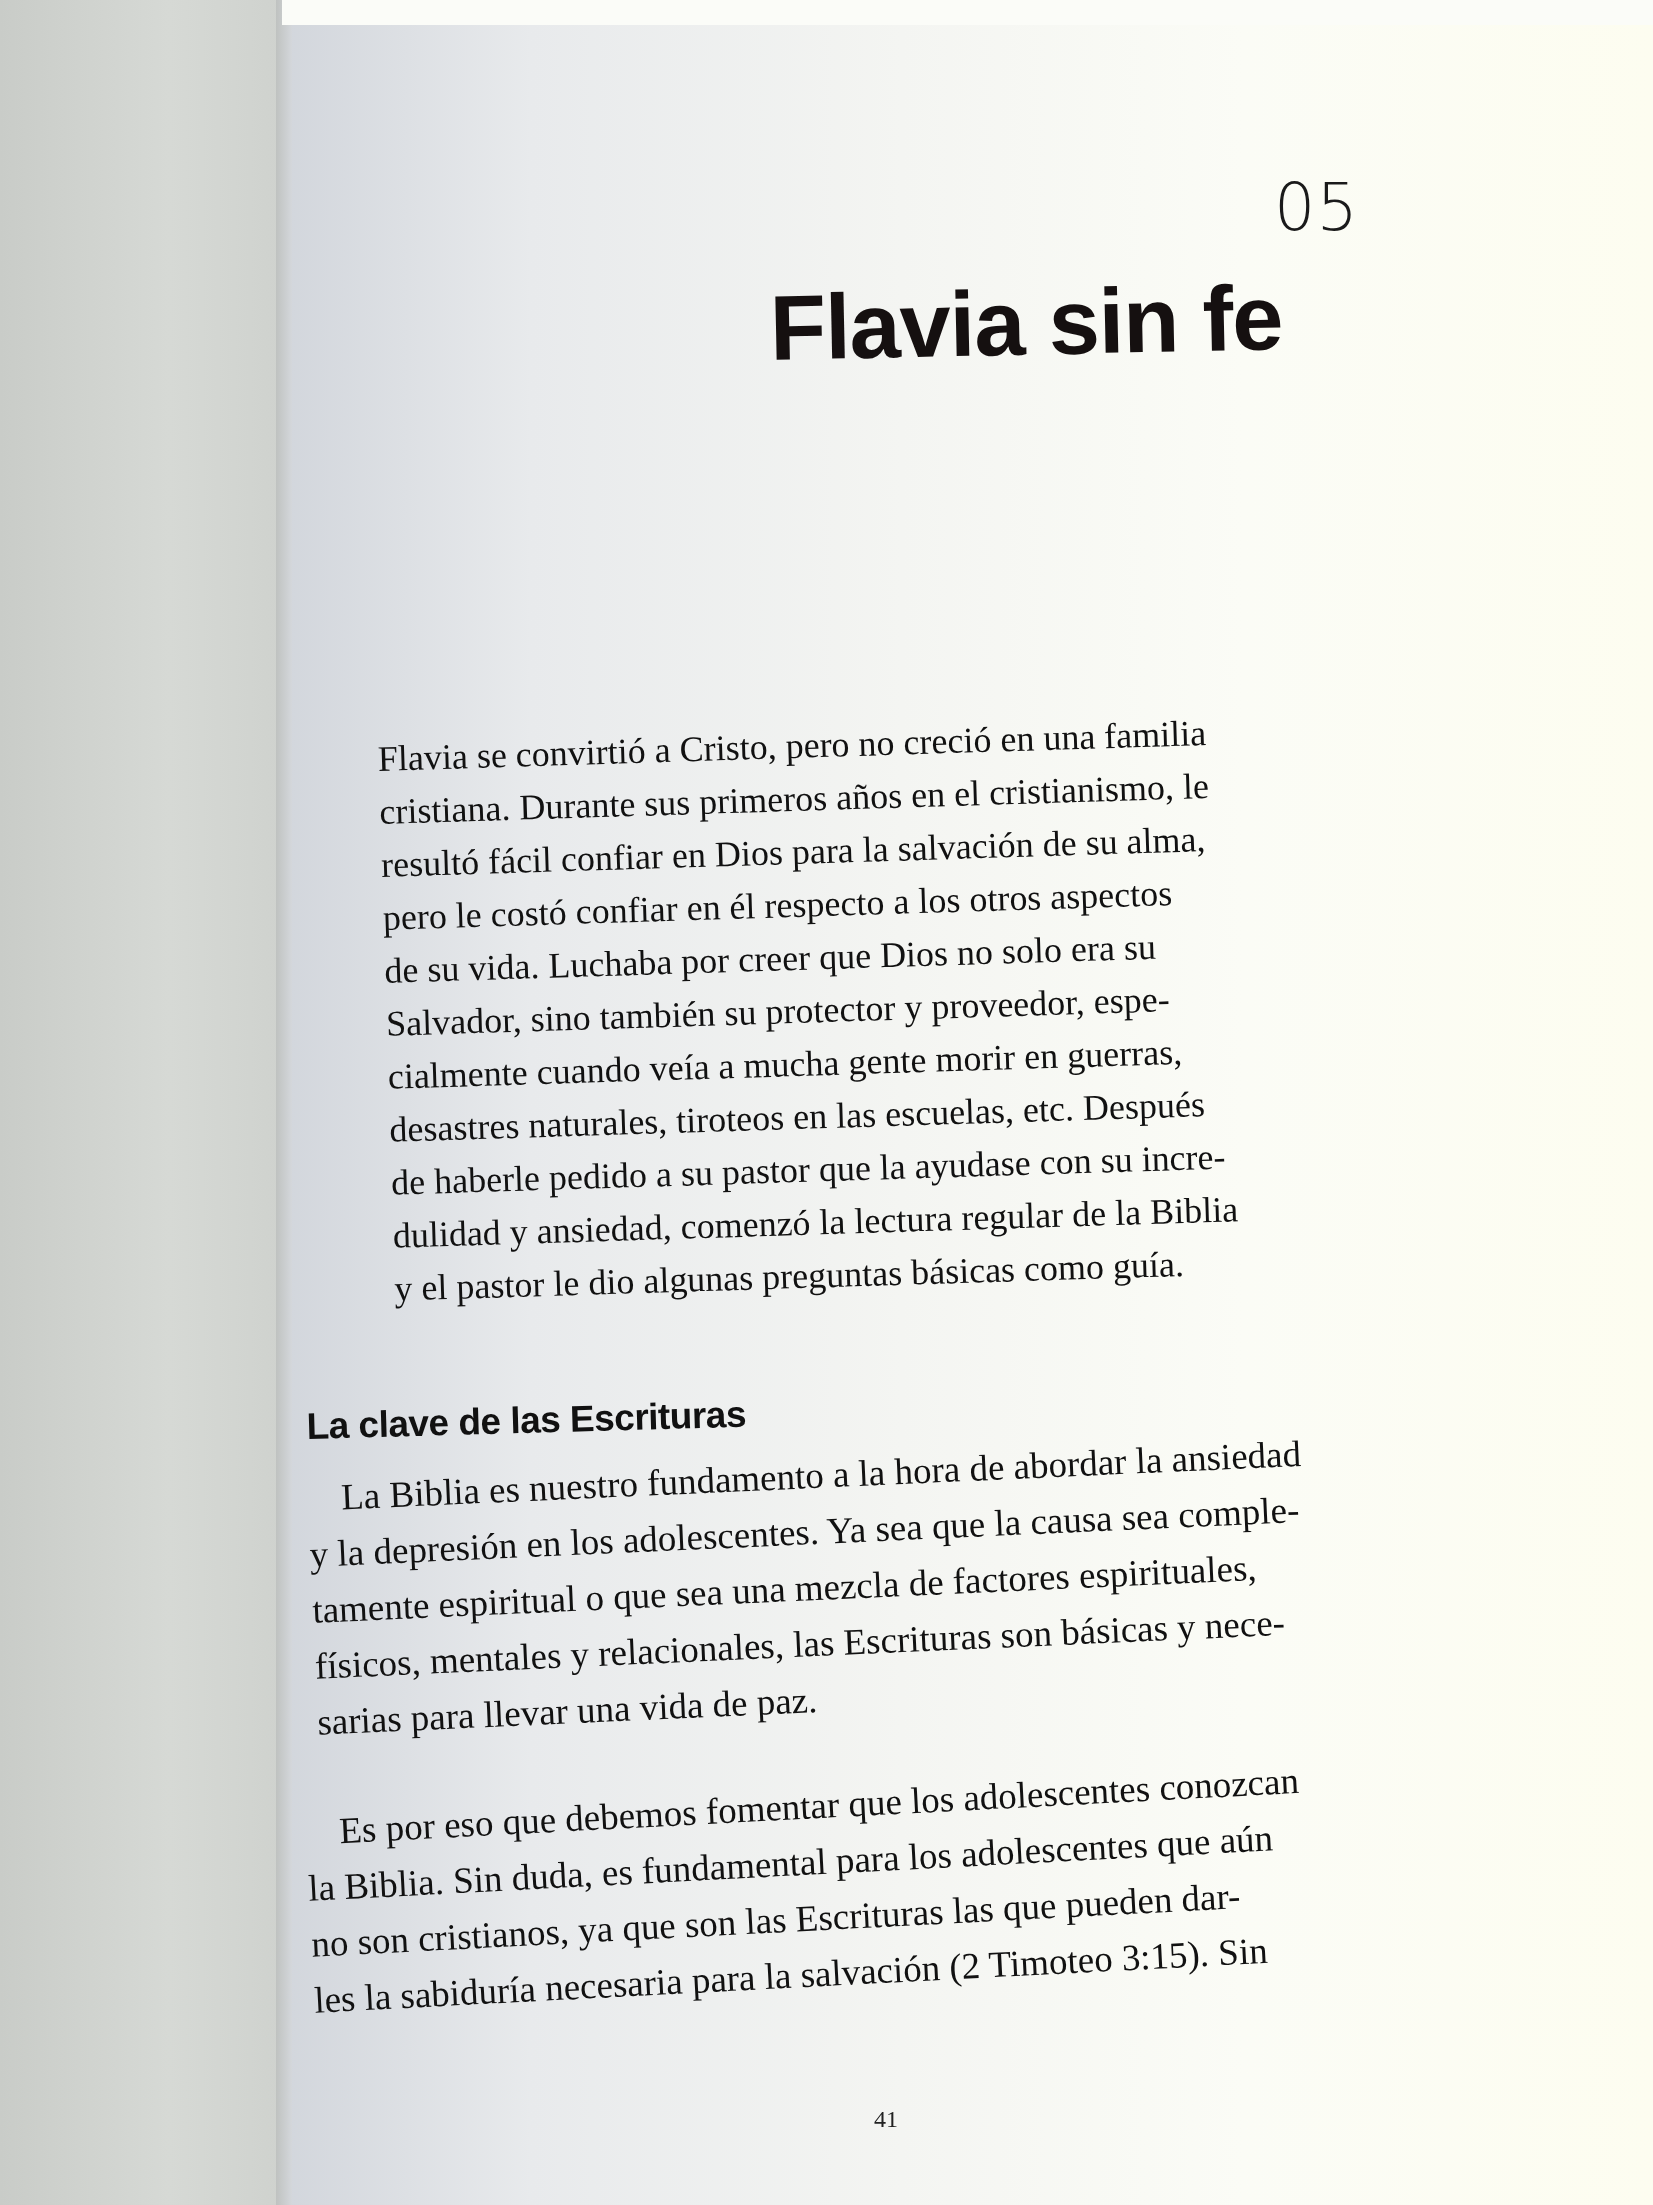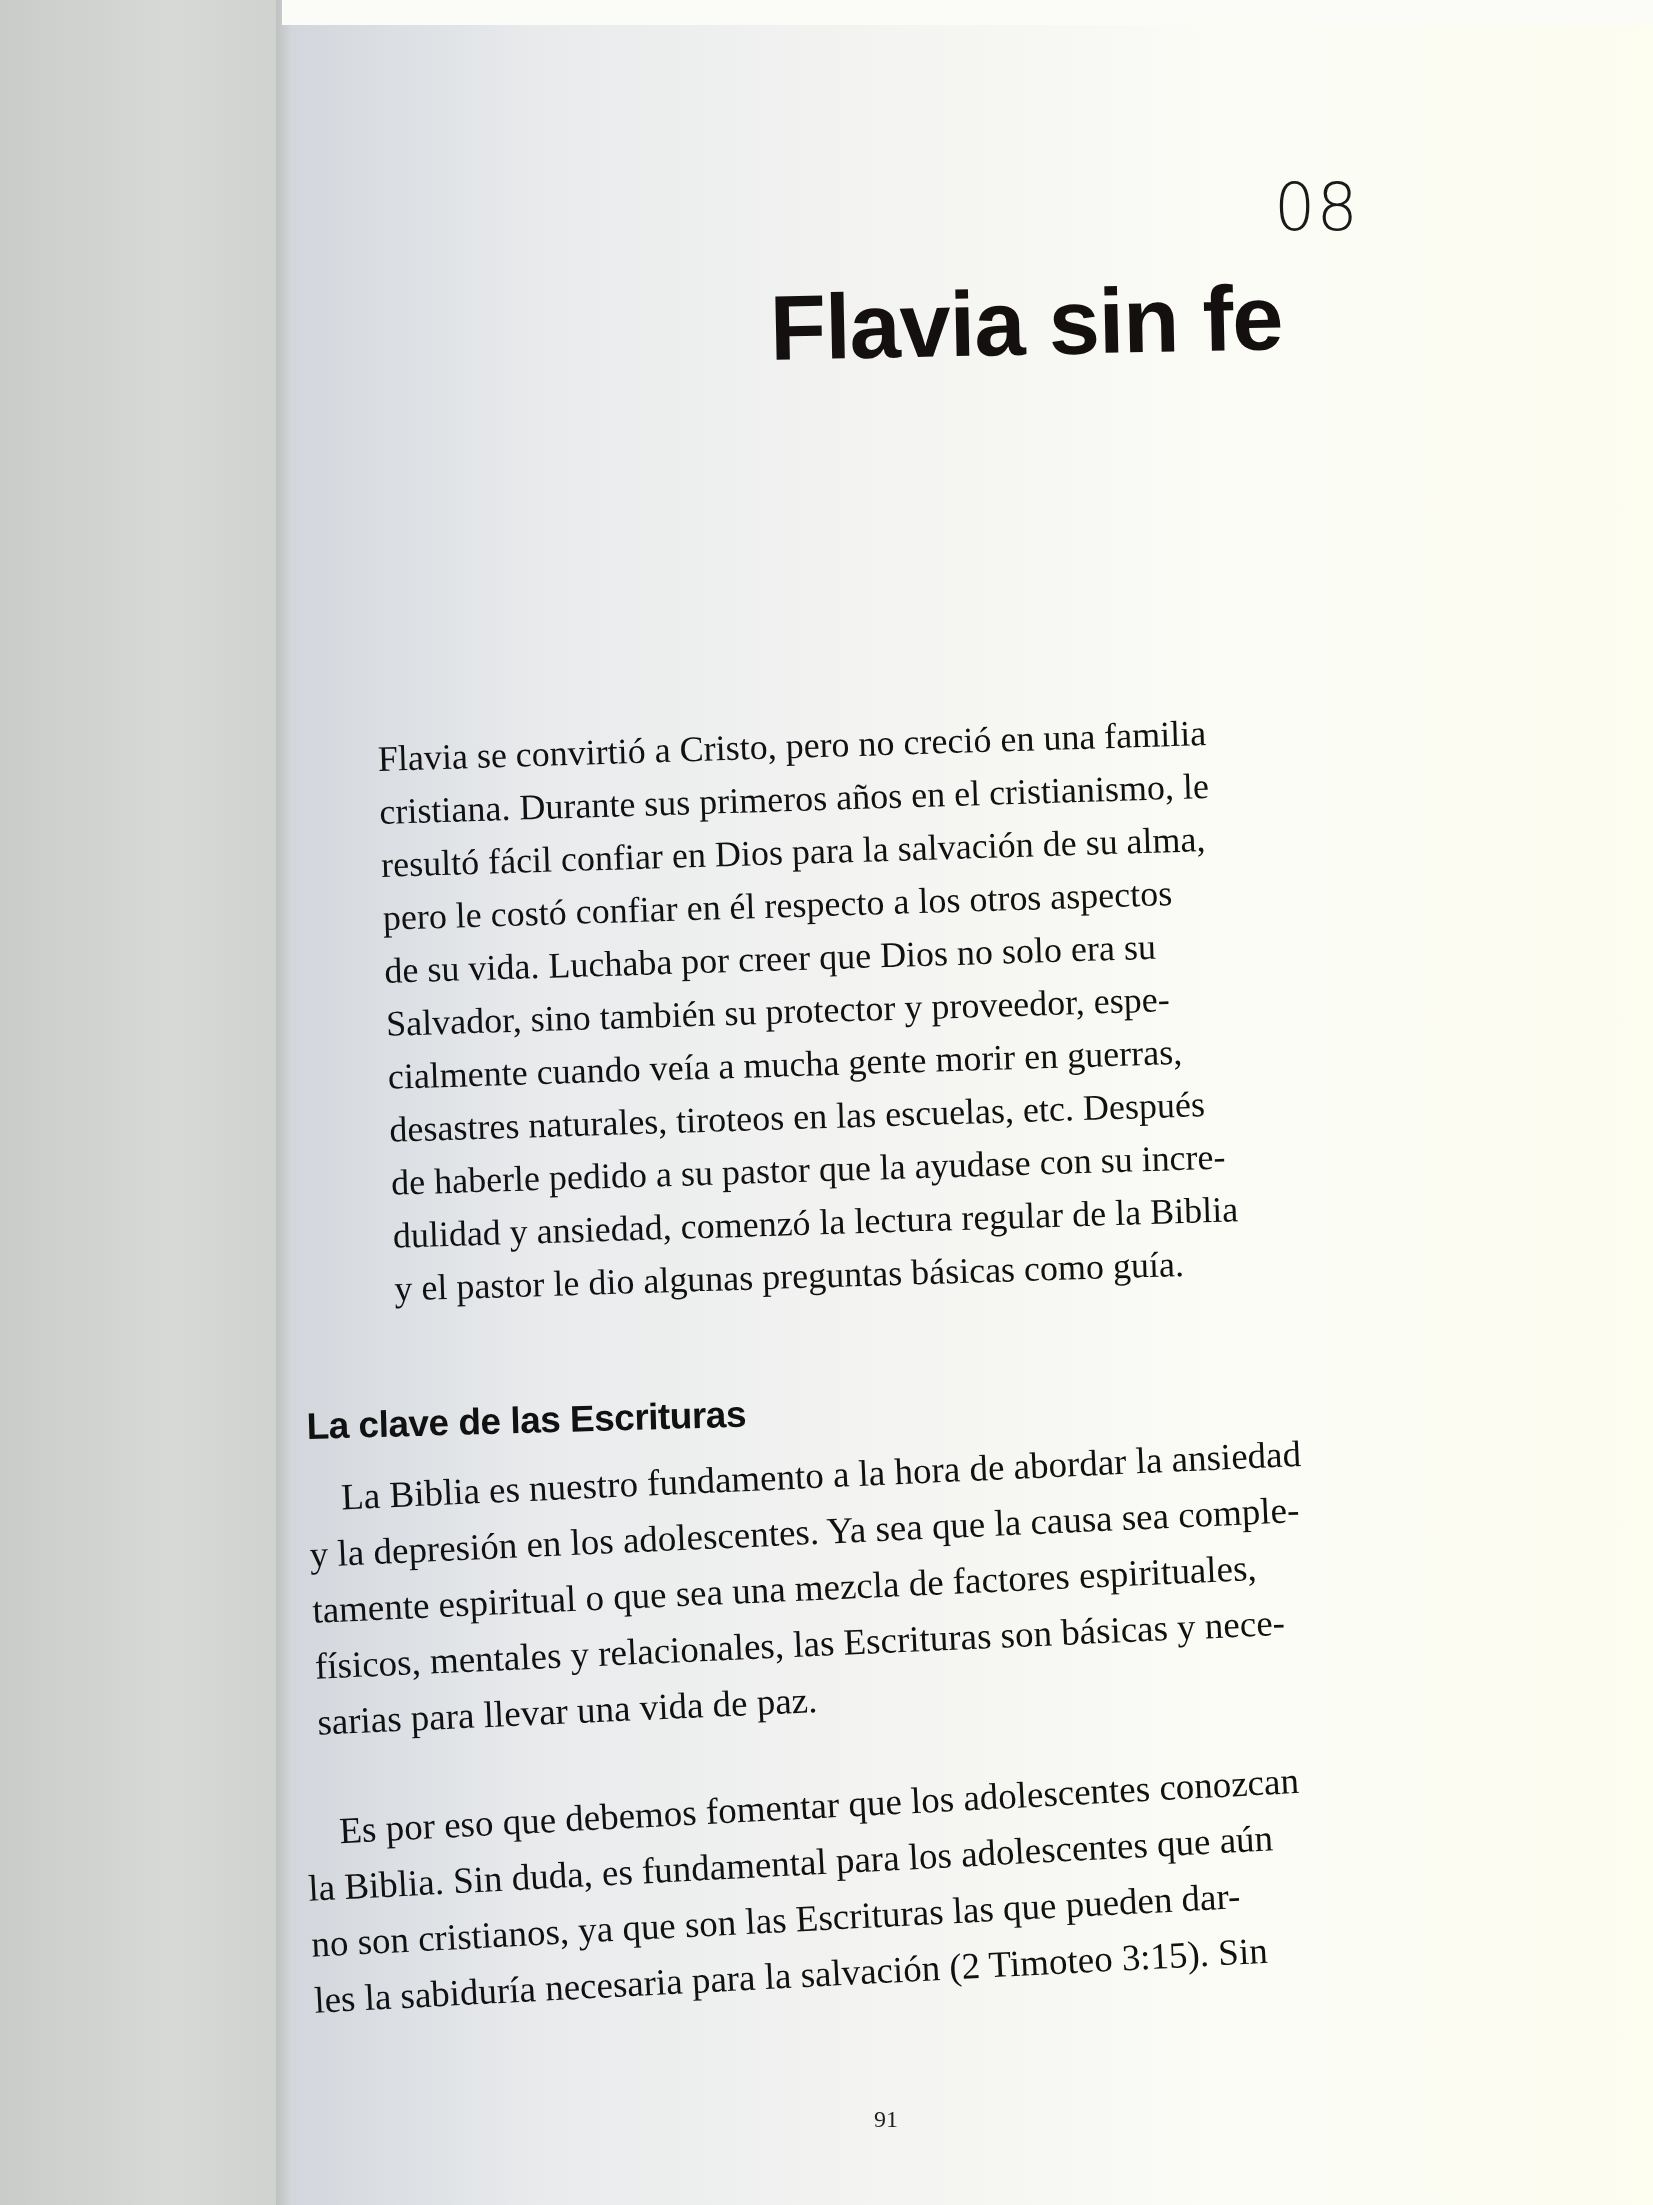--- a/index.html
+++ b/index.html
@@ -60,21 +60,21 @@
   }
 </style>
 </head>
 <body>
 
 <div class="left-page"></div>
 <div class="right-page"></div>
 <div class="gutter"></div>
 <div class="top-light"></div>
 
-<div class="chapter-num">08</div>
+<div class="chapter-num">05</div>
 <div class="chapter-title">Flavia sin fe</div>
 
 <div class="block story">
   <span class="line">Flavia se convirtió a Cristo, pero no creció en una familia</span>
   <span class="line">cristiana. Durante sus primeros años en el cristianismo, le</span>
   <span class="line">resultó fácil confiar en Dios para la salvación de su alma,</span>
   <span class="line">pero le costó confiar en él respecto a los otros aspectos</span>
   <span class="line">de su vida. Luchaba por creer que Dios no solo era su</span>
   <span class="line">Salvador, sino también su protector y proveedor, espe-</span>
   <span class="line">cialmente cuando veía a mucha gente morir en guerras,</span>
@@ -94,14 +94,14 @@
   <span class="line">sarias para llevar una vida de paz.</span>
 </div>
 
 <div class="block para2">
   <span class="line indent">Es por eso que debemos fomentar que los adolescentes conozcan</span>
   <span class="line">la Biblia. Sin duda, es fundamental para los adolescentes que aún</span>
   <span class="line">no son cristianos, ya que son las Escrituras las que pueden dar-</span>
   <span class="line">les la sabiduría necesaria para la salvación (2 Timoteo 3:15). Sin</span>
 </div>
 
-<div class="page-number">91</div>
+<div class="page-number">41</div>
 
 
 </body></html>

